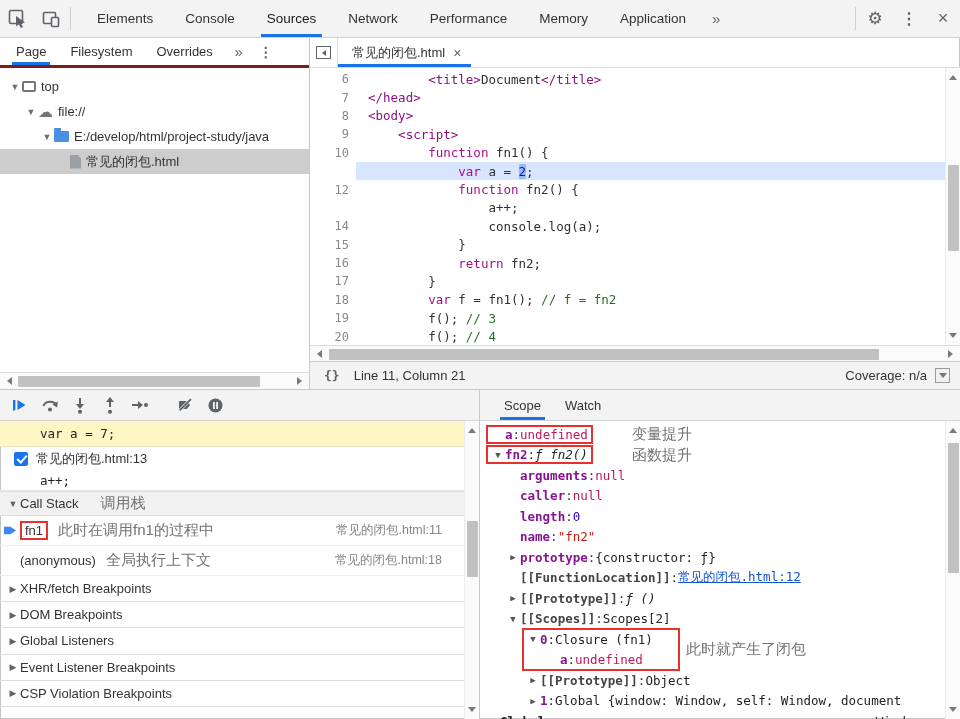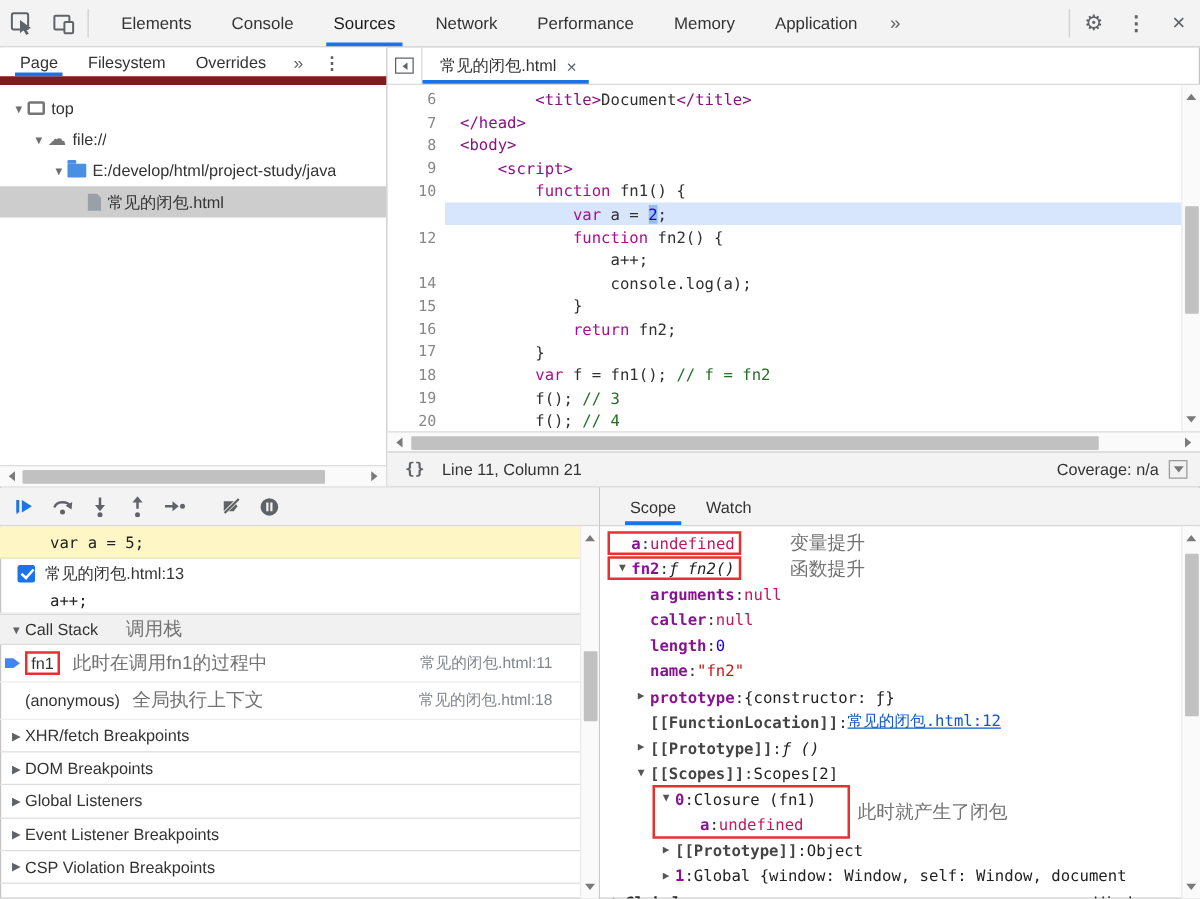--- a/index.html
+++ b/index.html
@@ -17,21 +17,21 @@
   .mtab.active::after { content:""; position:absolute; left:10px; right:10px; bottom:0; height:3px; background:#1a73e8; }
   .more-chevrons { display:flex; align-items:center; padding:0 10px; color:#5f6368; font-size:15px; cursor:pointer; }
   .tb-right { margin-left:auto; display:flex; align-items:stretch; }
   .glyph-icon { font-size:17px; }
   .kebab { font-size:16px; font-weight:bold; letter-spacing:0; }
   .close-x { font-size:18px; }
 
   
   .upper { height:352px; display:flex; flex:none; border-bottom:1px solid #c9c9c9; }
   .sidebar { width:310px; flex:none; border-right:1px solid #c9c9c9; display:flex; flex-direction:column; background:#fff; }
-  .subtabs { height:30px; flex:none; border-bottom:7px solid #7f1d1d; display:flex; align-items:stretch; padding-left:4px; }
+  .subtabs { height:30px; flex:none; border-bottom:3px solid #7f1d1d; display:flex; align-items:stretch; padding-left:4px; }
   .subtab { padding:0 12px; display:flex; align-items:center; font-size:13px; color:#333; position:relative; cursor:pointer; }
   .subtab.active::after { content:""; position:absolute; left:8px; right:8px; bottom:0; height:3px; background:#1a73e8; }
   .tree { flex:1; overflow:hidden; padding-top:6px; }
   .tree-row { height:25px; display:flex; align-items:center; font-size:13px; white-space:nowrap; cursor:pointer; }
   .tree-row.sel { background:#cdcdcd; }
   .tw { width:14px; flex:none; color:#6e6e6e; font-size:10px; text-align:center; }
   .tree-label { margin-left:5px; overflow:hidden; }
   .ic-frame { width:14px; height:11px; border:2px solid #757575; border-radius:2px; flex:none; }
   .ic-cloud { font-size:15px; color:#757575; line-height:1; flex:none; }
   .ic-folder { width:15px; height:11px; background:#4a90e2; border-radius:1px; position:relative; flex:none; }
@@ -310,21 +310,21 @@
         <div class="dbg-btn">
           <svg width="17" height="17" viewBox="0 0 17 17">
               <circle cx="8.5" cy="8.5" r="7" fill="#5f6368"></circle>
               <rect x="6" y="5" width="1.8" height="7" fill="#f3f3f3"></rect>
               <rect x="9.2" y="5" width="1.8" height="7" fill="#f3f3f3"></rect>
             </svg>
         </div>
       </div>
 
       <div class="dbg-content">
-        <div class="paused-row">var a = 5;</div>
+        <div class="paused-row">var a = 7;</div>
         <div class="bp-entry1">
           <span class="chk"></span>
           <span>常见的闭包.html:13</span>
         </div>
         <div class="bp-entry2">a++;</div>
 
         <div class="cs-header">
           <span class="sec-arrow">▼</span>
           <span>Call Stack</span>
           <span class="red-note">调用栈</span>

